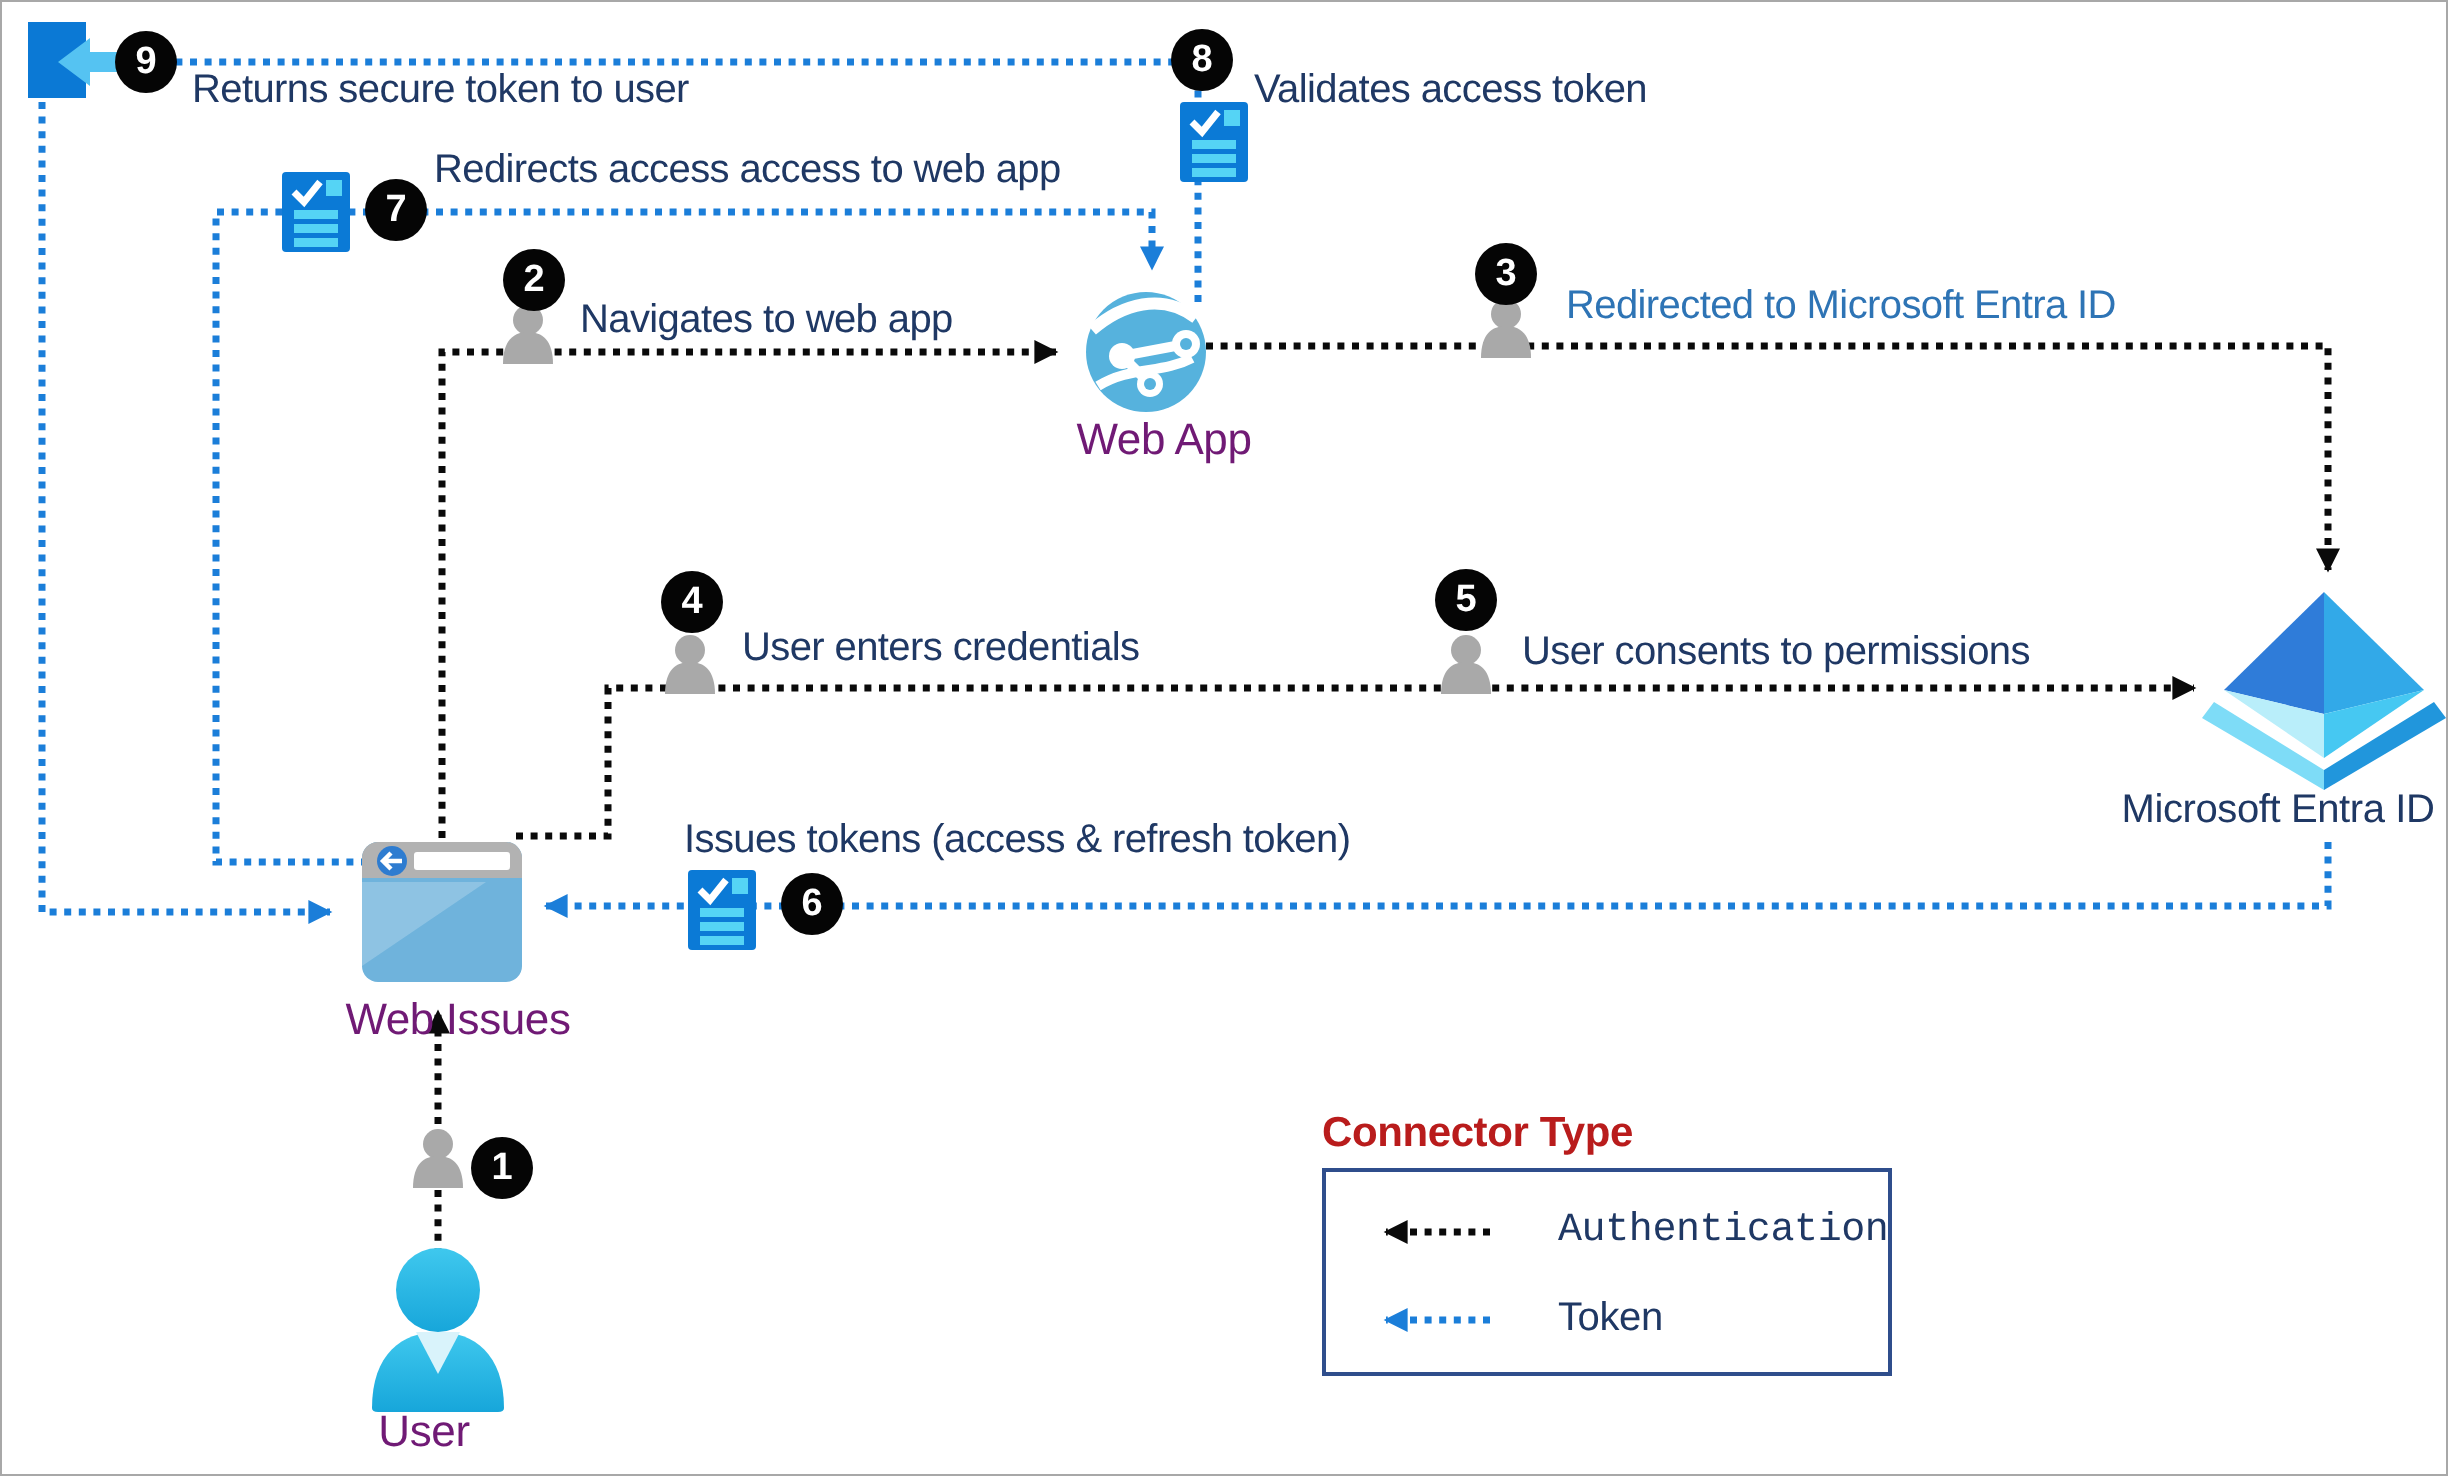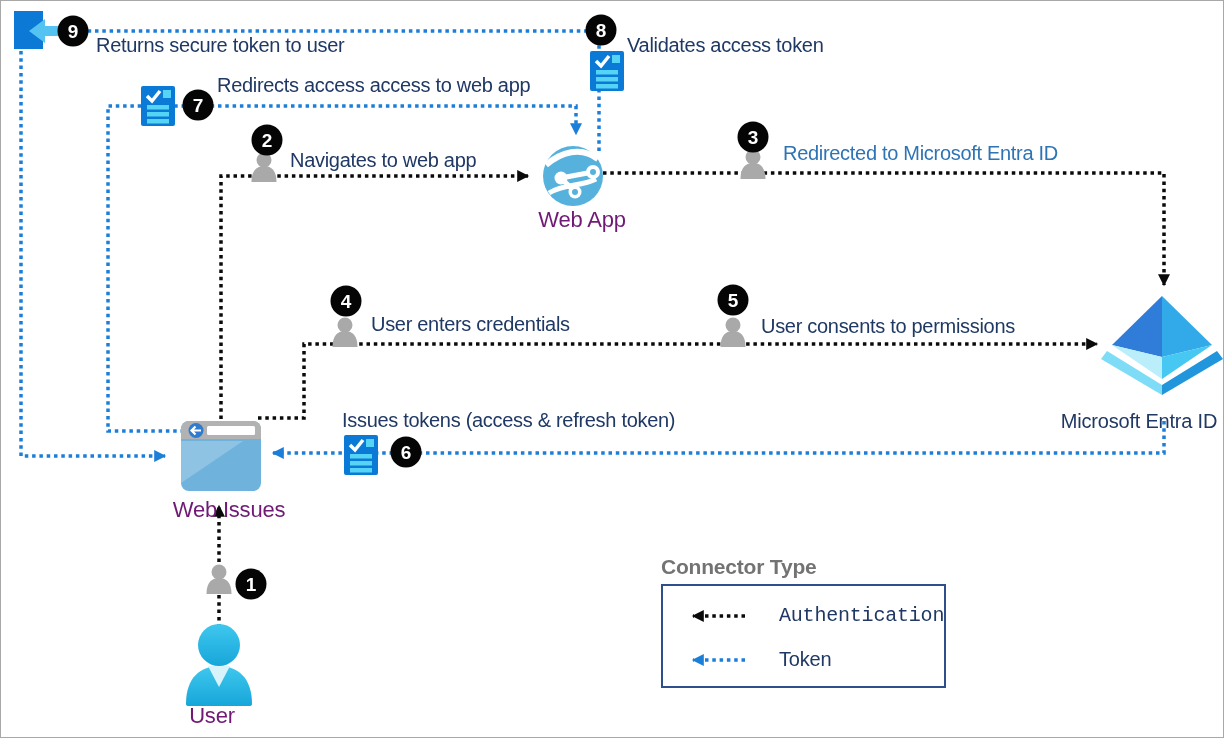--- a/index.html
+++ b/index.html
@@ -17,24 +17,24 @@
   }
   .step-label{
     position:absolute;white-space:nowrap;font-size:20px;color:#1f3864;
     letter-spacing:-0.3px;z-index:5;
   }
   .step-label.alt{color:#2e74b5;}
   .node-label{
     position:absolute;white-space:nowrap;font-size:20px;color:#701a75;
     letter-spacing:-0.2px;transform:translateX(-50%);z-index:5;
   }
-  .node-label.dark{color:#1f3864;margin-top:16px;}
+  .node-label.dark{color:#1f3864;}
   .legend-title{
     position:absolute;left:660px;top:554px;font-size:21px;font-weight:bold;
-    color:#737373;letter-spacing:-0.2px;z-index:5;text-align:right;
+    color:#b91c1c;letter-spacing:-0.2px;z-index:5;text-align:right;
   }
   .legend-box{
     position:absolute;left:660px;top:583px;width:285px;height:104px;
     border:2px solid #2f4e8c;box-sizing:border-box;z-index:5;background:#fff;
   }
   .legend-row{position:absolute;left:14px;display:flex;align-items:center;}
   .legend-row svg{display:block;}
   .legend-row .legend-label{
     font-size:20px;color:#1f3864;letter-spacing:-0.2px;margin-left:30px;width:160px;
   }

